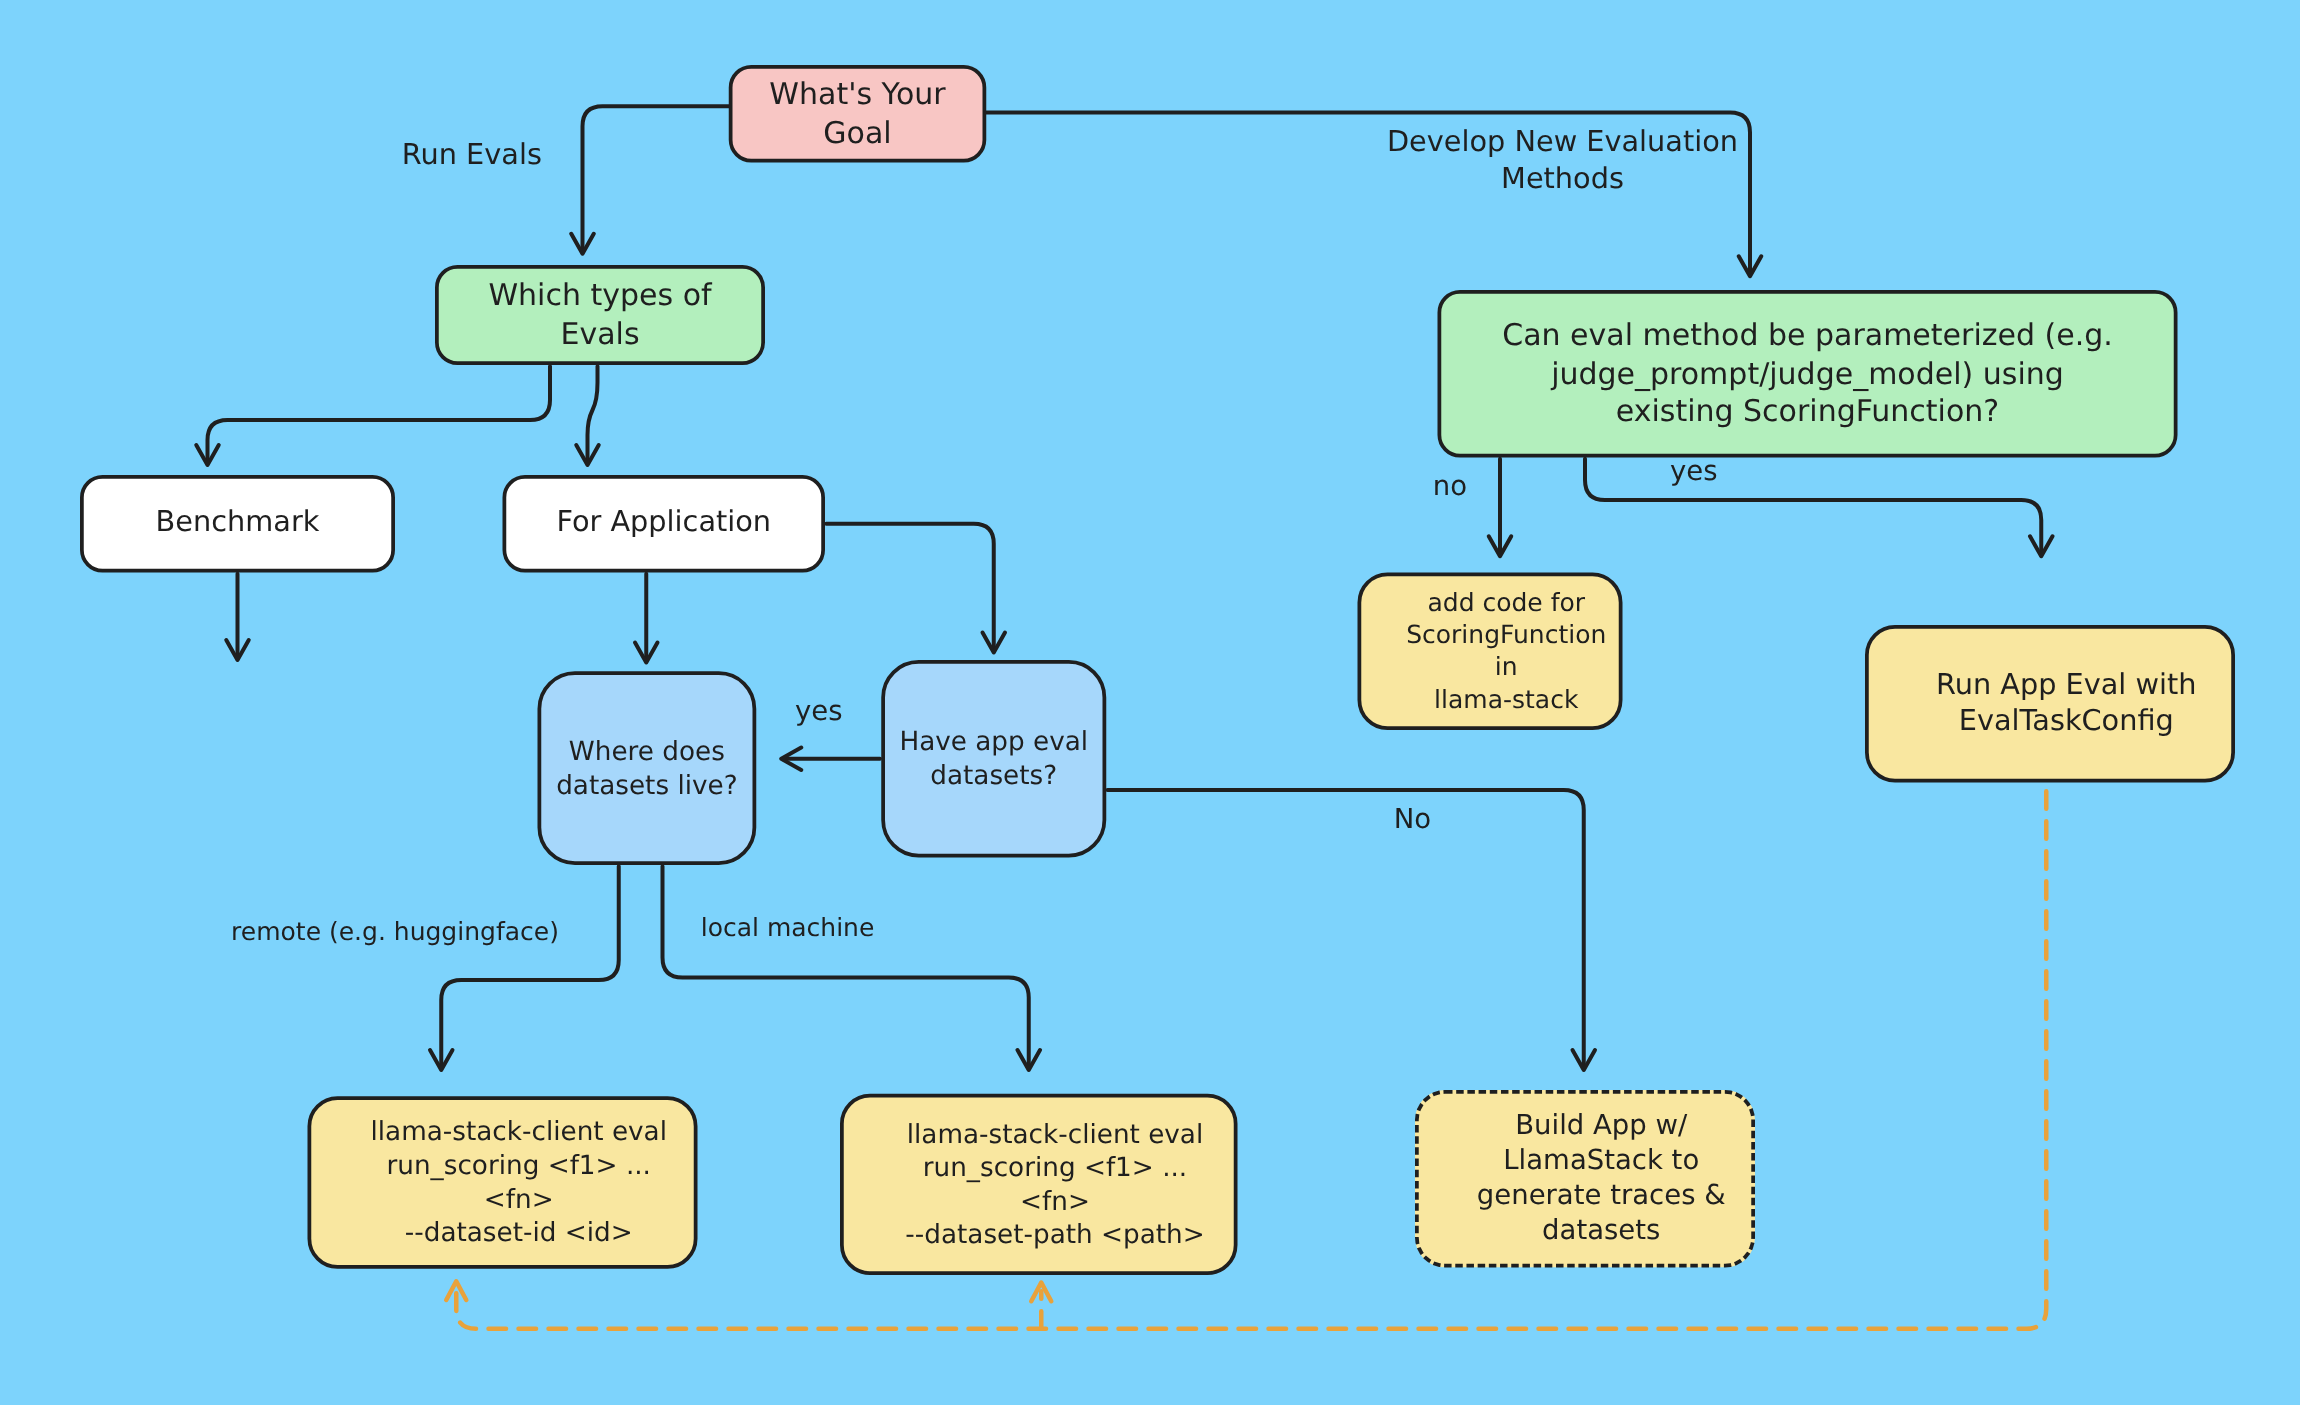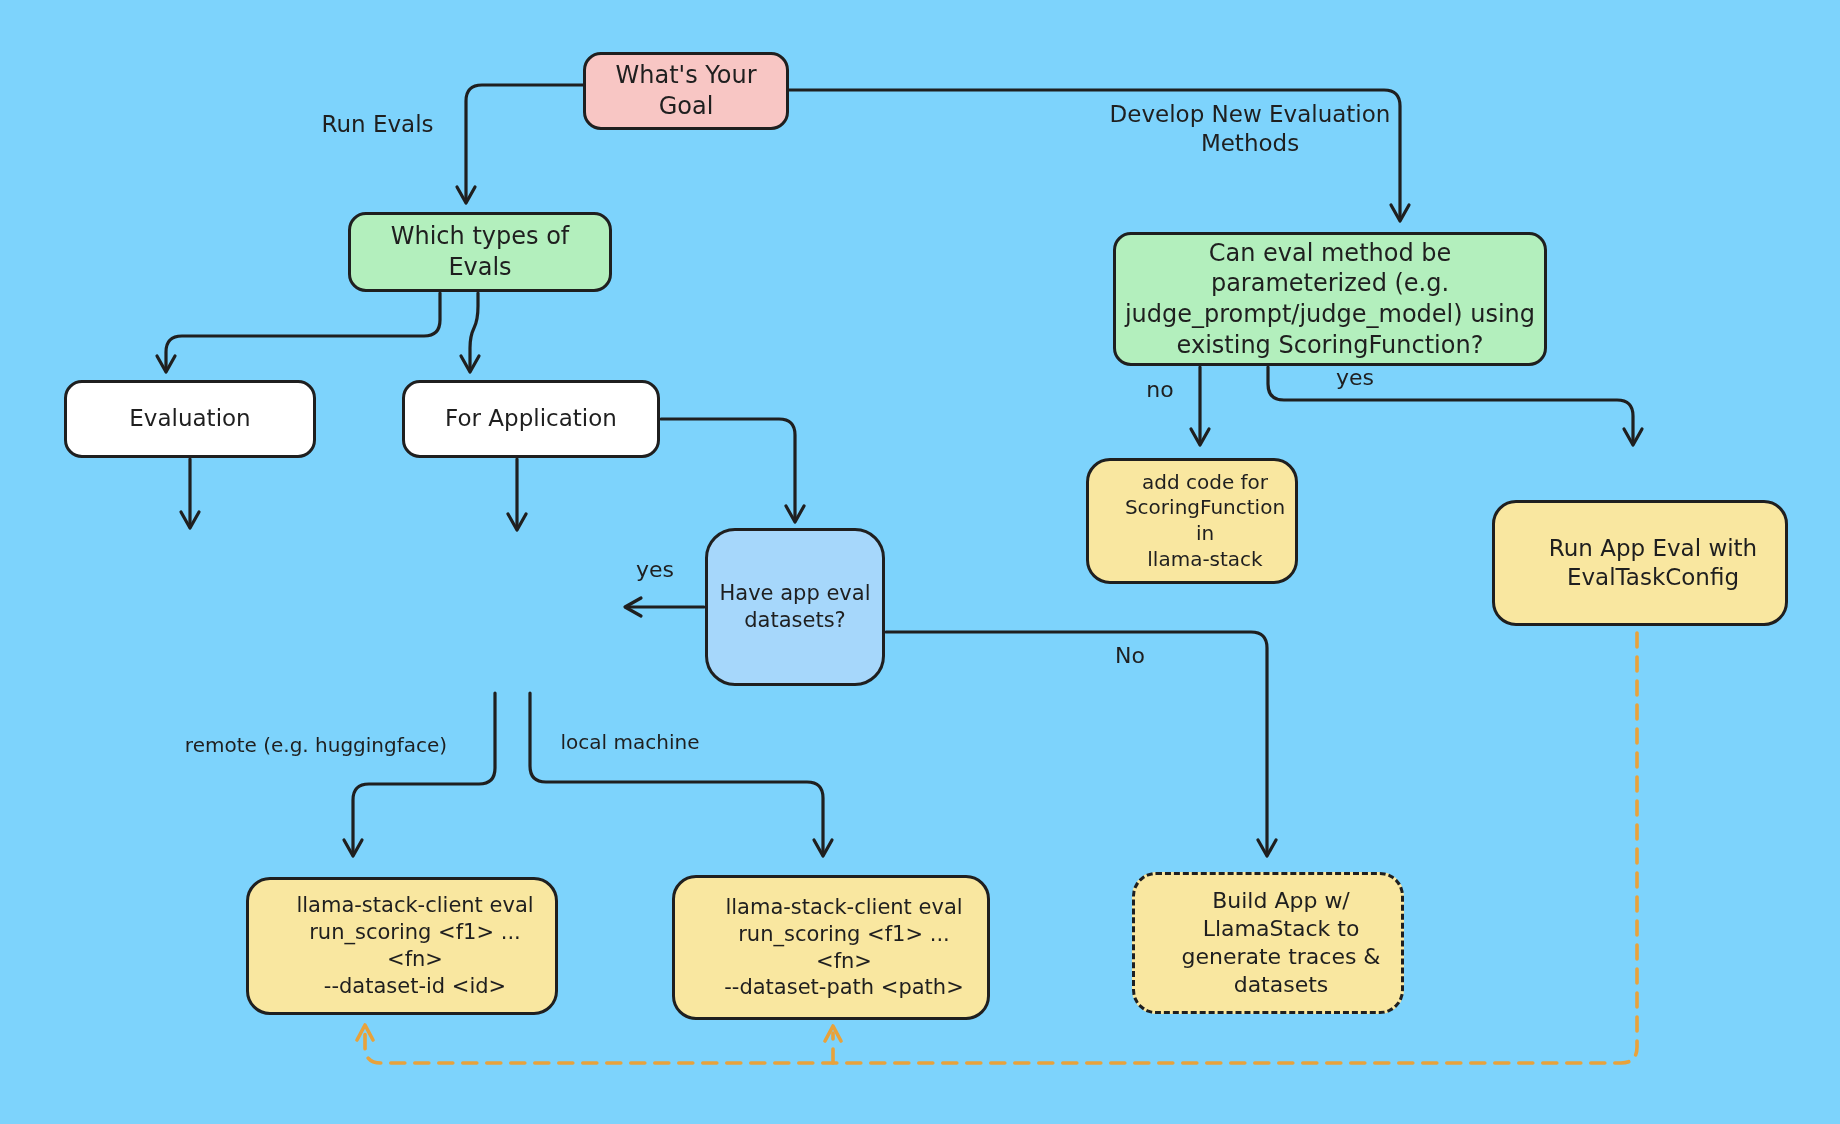--- a/index.html
+++ b/index.html
@@ -93,29 +93,31 @@
       <path class="orange-head" d="M 825 1041 L 833 1026 L 841 1041"></path>
     </g>
   </svg>
 
   <div class="node pink" style="left:583px;top:52px;width:206px;height:78px;font-size:24px;">What's Your
 Goal</div>
 
   <div class="node green" style="left:348px;top:212px;width:264px;height:80px;font-size:24px;">Which types of
 Evals</div>
 
-  <div class="node green" style="left:1113px;top:232px;width:434px;height:134px;font-size:24px;">Can eval method be parameterized (e.g.
+  <div class="node green" style="left:1150px;top:232px;width:592px;height:134px;font-size:24px;">Can eval method be parameterized (e.g.
 judge_prompt/judge_model) using
 existing ScoringFunction?</div>
 
-  <div class="node" style="left:64px;top:380px;width:252px;height:78px;">Evaluation</div>
+  <div class="node" style="left:64px;top:380px;width:252px;height:78px;">Benchmark</div>
 
   <div class="node" style="left:402px;top:380px;width:258px;height:78px;">For Application</div>
 
 
+  <div class="node blue" style="left:430px;top:537px;width:175px;height:155px;font-size:21px;">Where does
+datasets live?</div>
 
   <div class="node blue" style="left:705px;top:528px;width:180px;height:158px;font-size:21px;">Have app eval
 datasets?</div>
 
   <div class="node yellow" style="left:1086px;top:458px;width:212px;height:126px;font-size:20px;">add code for
 ScoringFunction in
 llama-stack</div>
 
   <div class="node yellow" style="left:1492px;top:455px;width:296px;height:126px;margin-top:45px;">Run App Eval with
 EvalTaskConfig</div>

